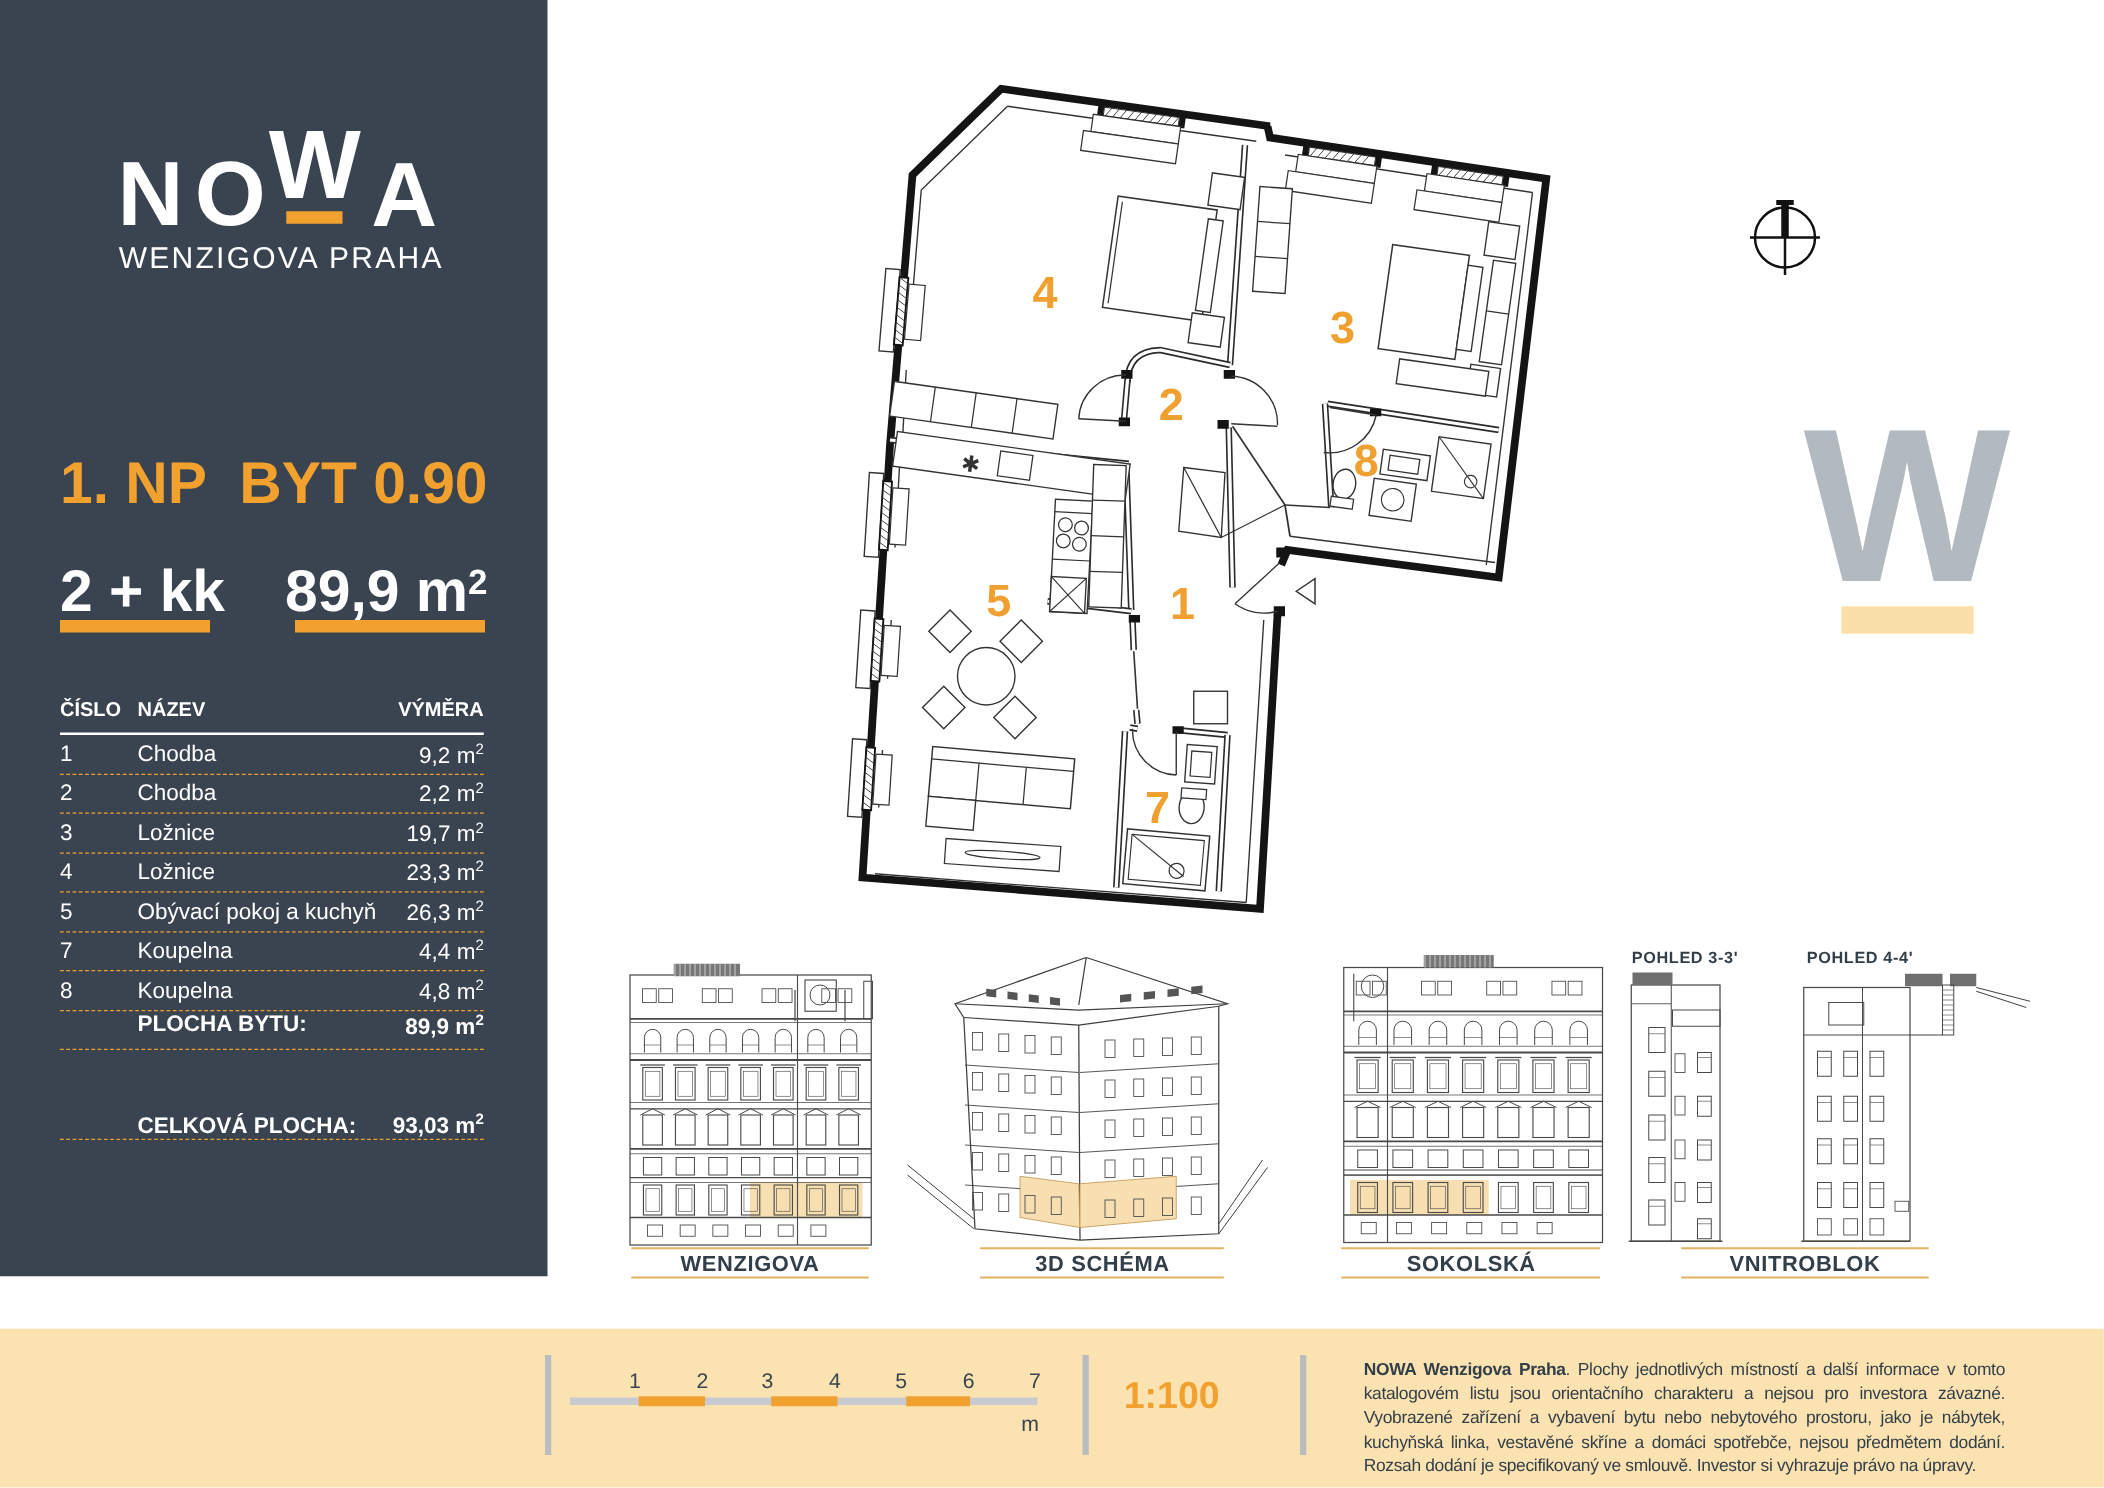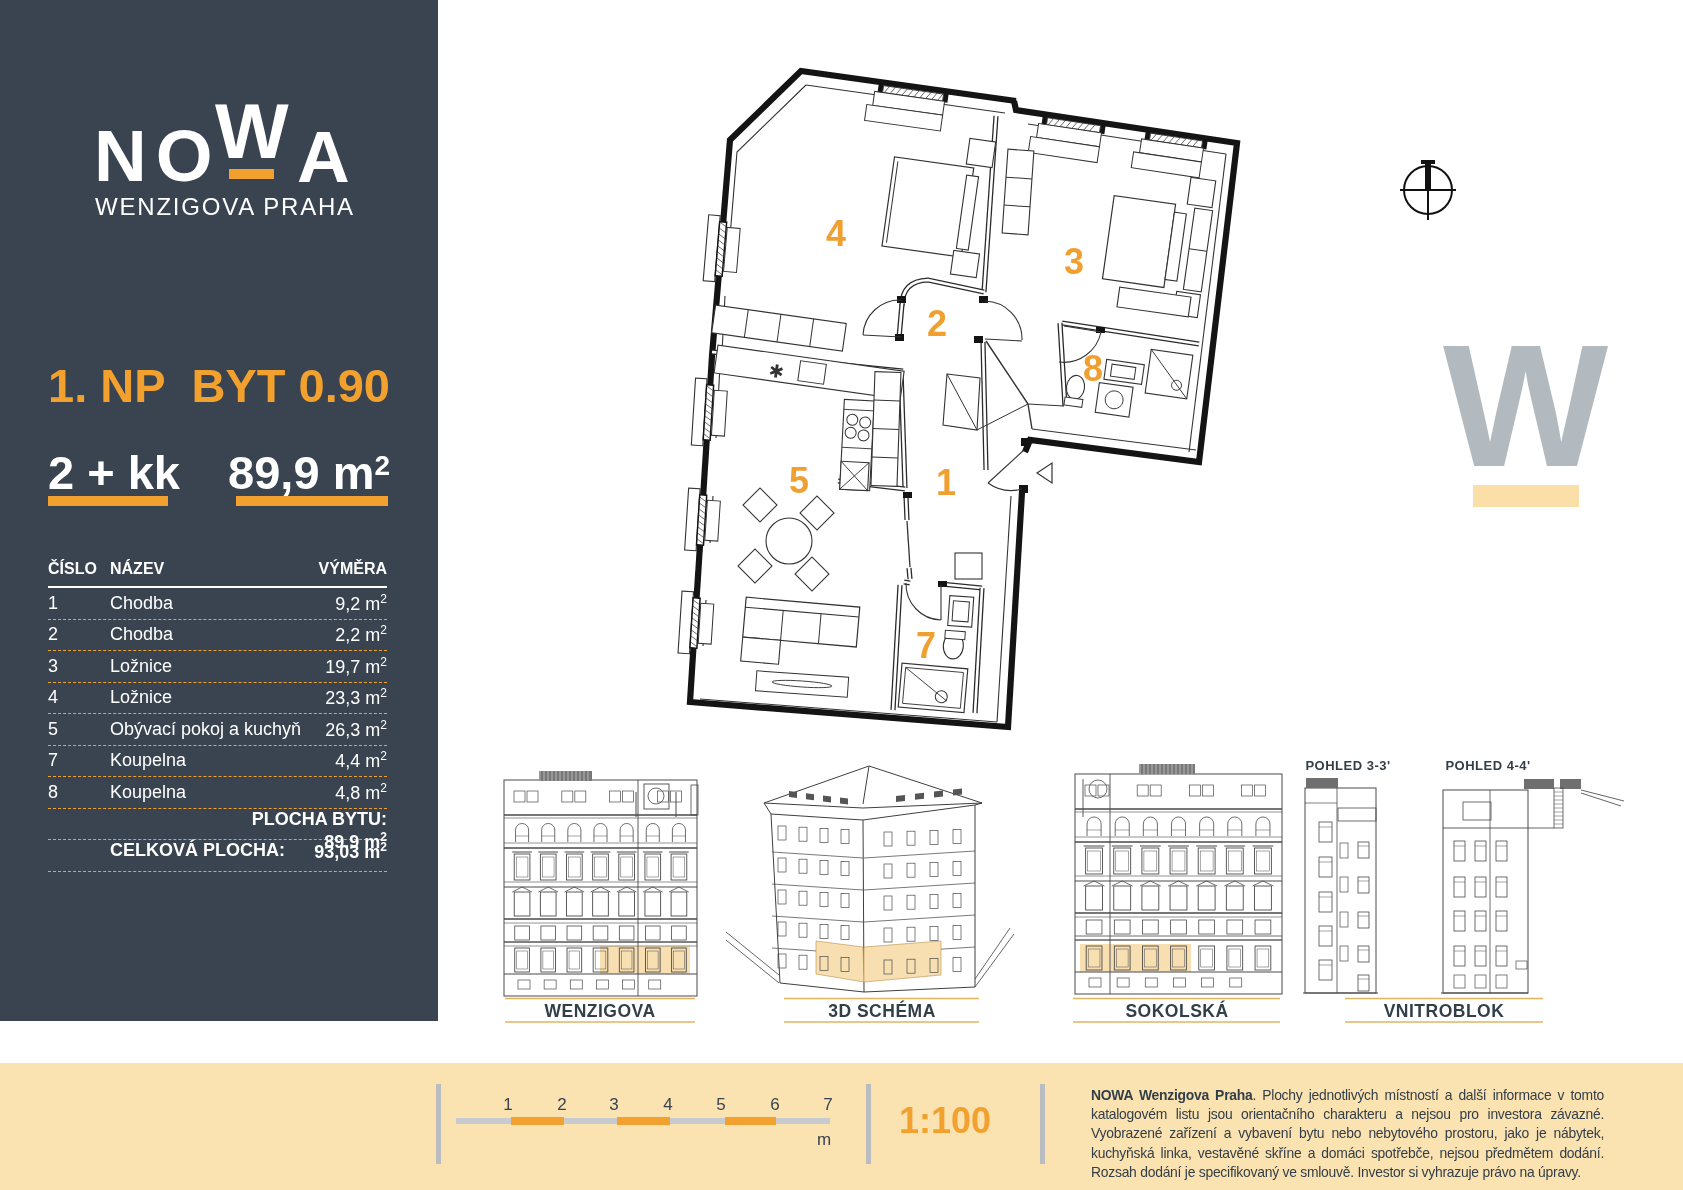--- a/index.html
+++ b/index.html
@@ -70,26 +70,26 @@
 <div style="display:flex;align-items:center;height:30.5px;border-bottom:1.6px dashed #f2a12f;">
   <span style="width:62px;">7</span>
         <span style="flex:1;">Koupelna</span>
         <span>4,4 m<sup style="font-size:12px">2</sup></span>
       </div>
 <div style="display:flex;align-items:center;height:30.5px;border-bottom:1.6px dashed #f2a12f;">
   <span style="width:62px;">8</span>
         <span style="flex:1;">Koupelna</span>
         <span>4,8 m<sup style="font-size:12px">2</sup></span>
       </div>
-<div style="display:flex;align-items:flex-end;height:30.5px;border-bottom:1.6px dashed #f2a12f;font-weight:bold;flex-direction:column;">
+<div style="display:flex;align-items:flex-start;height:30.5px;border-bottom:1.6px dashed #f2a12f;font-weight:bold;">
   <span style="width:62px;"></span>
         <span style="flex:1;">PLOCHA BYTU:</span>
         <span>89,9 m<sup style="font-size:12px">2</sup></span>
       </div>
-<div style="display:flex;align-items:flex-start;height:30.5px;border-bottom:1.6px dashed #f2a12f;font-weight:bold;">
+<div style="display:flex;align-items:flex-end;height:30.5px;border-bottom:1.6px dashed #f2a12f;font-weight:bold;margin-top:40px;">
   <span style="width:62px;"></span>
         <span style="flex:1;">CELKOVÁ PLOCHA:</span>
         <span>93,03 m<sup style="font-size:12px">2</sup></span>
       </div>
 </div>
 </div>
 
 <svg id="plan" class="abs" style="left:660px;top:40px;" width="600" height="720" viewBox="660 40 600 720">
 <polygon points="801,71 1014,101 1016,110 1237,143 1199,462 1030,440 1023,490 1008,727 690,702 712,356 730,140" fill="#ffffff" stroke="none"></polygon>
 
@@ -977,17 +977,17 @@
       <text x="112" y="30">2</text>
       <text x="164" y="30">3</text>
     <text x="218" y="30">4</text>
       <text x="271" y="30">5</text>
       <text x="325" y="30">6</text>
     <text x="378" y="30">7</text>
     <text x="374" y="65">m</text>
   </g>
 </svg>
 
-<div class="abs" style="left:899px;top:1100px;color:#f2a12f;font-size:36px;font-weight:bold;">1:100</div>
+<div class="abs" style="left:899px;top:1100px;color:#f2a12f;font-size:30px;font-weight:bold;">1:100</div>
 
 <div class="abs" style="left:1091px;top:1086px;width:513px;color:#323e48;font-size:13.9px;line-height:19.2px;text-align:justify;letter-spacing:-0.25px;">
 <b>NOWA Wenzigova Praha</b>. Plochy jednotlivých místností a další informace v tomto katalogovém listu jsou orientačního charakteru a nejsou pro investora závazné. Vyobrazené zařízení a vybavení bytu nebo nebytového prostoru, jako je nábytek, kuchyňská linka, vestavěné skříne a domáci spotřebče, nejsou předmětem dodání. Rozsah dodání je specifikovaný ve smlouvě. Investor si vyhrazuje právo na úpravy.
 </div>
 
 </body></html>

